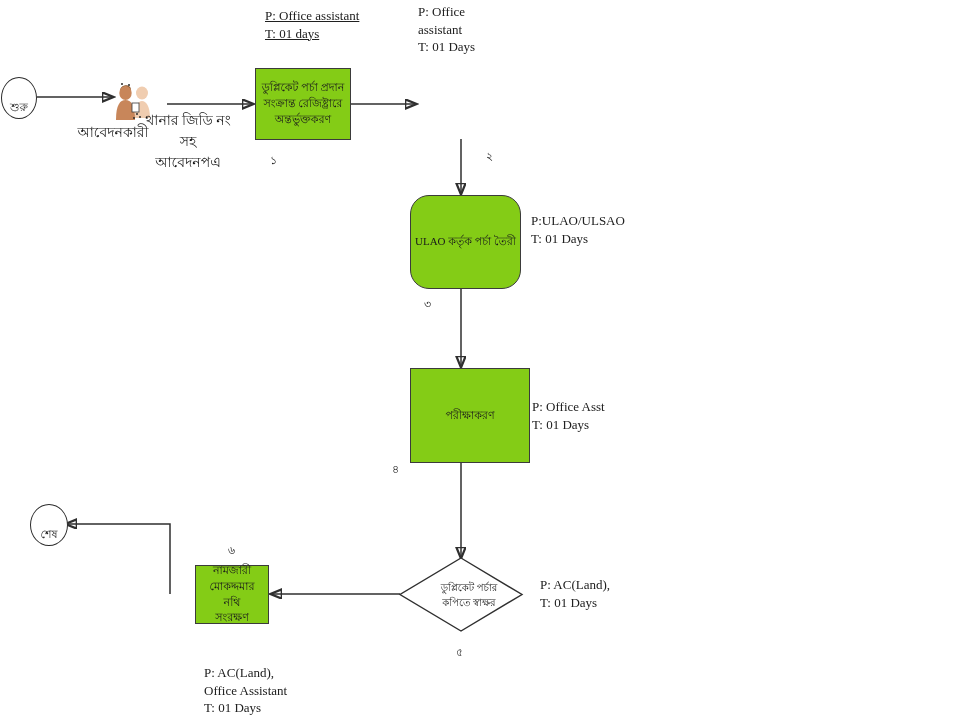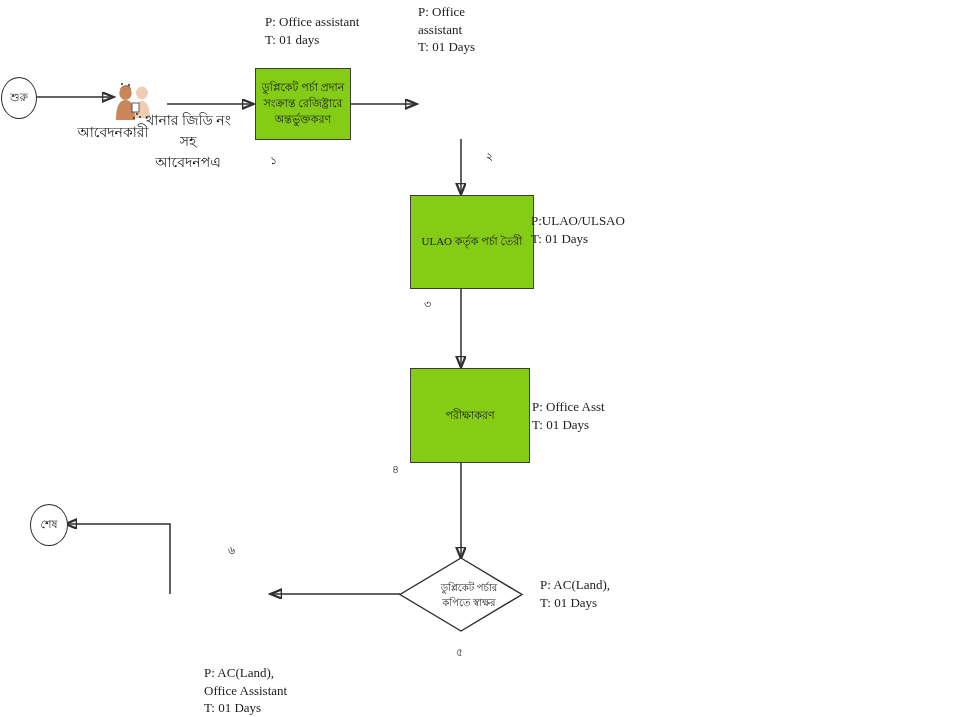--- a/index.html
+++ b/index.html
@@ -41,21 +41,21 @@
     font-size: 11px;
     color: #1a1a1a;
     white-space: pre-line;
   }
 
   .terminator {
     border: 1.4px solid #2b2b2b;
     border-radius: 50%;
     background: #ffffff;
     display: flex;
-    align-items: center;
+    align-items: flex-end;
     justify-content: center;
     text-align: center;
   }
   .terminator .lbl {
     font-size: 11px;
     color: #1a1a1a;
   }
 
   
   .decision {
@@ -192,29 +192,29 @@
 
   <div class="caption" style="left:142px; top:110px; width:92px;">থানার জিডি নং সহ
 আবেদনপএ</div>
 
   <div class="node proc-box" style="left:255px; top:68px; width:96px; height:72px;">
     <span class="lbl">ডুপ্লিকেট পর্চা প্রদান
 সংক্রান্ত রেজিষ্ট্রারে
 অন্তর্ভুক্তকরণ</span>
   </div>
   <div class="seq" style="left:270px; top:152px;">১</div>
-  <div class="annot" style="left:265px; top:13px; width:170px;">P:  Office assistant
+  <div class="annot" style="left:265px; top:7px; width:170px;text-decoration:underline;">P:  Office assistant
 T: 01 days</div>
 
   <div class="seq" style="left:486px; top:148px;">২</div>
   <div class="annot" style="left:418px; top:3px; width:120px;">P: Office
 assistant
 T: 01 Days</div>
 
-  <div class="node proc-box" style="left:410px; top:195px; width:124px; height:94px;">
+  <div class="node proc-box" style="left:410px; top:195px; width:111px; height:94px;border-radius:19px;">
     <span class="lbl">ULAO কর্তৃক পর্চা তৈরী</span>
   </div>
   <div class="seq" style="left:424px; top:296px;">৩</div>
   <div class="annot" style="left:531px; top:212px; width:170px;">P:ULAO/ULSAO
 T:  01 Days</div>
 
   <div class="node proc-box" style="left:410px; top:368px; width:120px; height:95px;">
     <span class="lbl">পরীক্ষাকরণ</span>
   </div>
   <div class="seq" style="left:392px; top:461px;">৪</div>
@@ -225,18 +225,23 @@
     <svg width="124" height="75" viewBox="0 0 124 75" xmlns="http://www.w3.org/2000/svg">
       <polygon points="62,1 123,37.5 62,74 1,37.5" fill="#ffffff" stroke="#2f2f2f" stroke-width="1.4"></polygon>
     </svg>
     <div class="lbl">ডুপ্লিকেট পর্চার
 কপিতে স্বাক্ষর</div>
   </div>
   <div class="seq" style="left:456px; top:644px;">৫</div>
   <div class="annot" style="left:540px; top:576px; width:170px;">P:  AC(Land),
 T:  01 Days</div>
 
+  <div class="node proc-box" style="left:195px; top:565px; width:74px; height:59px;">
+    <span class="lbl">নামজারী
+মোকদ্দমার নথি
+সংরক্ষণ</span>
+  </div>
   <div class="seq" style="left:228px; top:542px;">৬</div>
   <div class="annot" style="left:204px; top:664px; width:200px;">P:  AC(Land),
    Office Assistant
 T:  01 Days</div>
 
 </div>
 
 </body></html>

